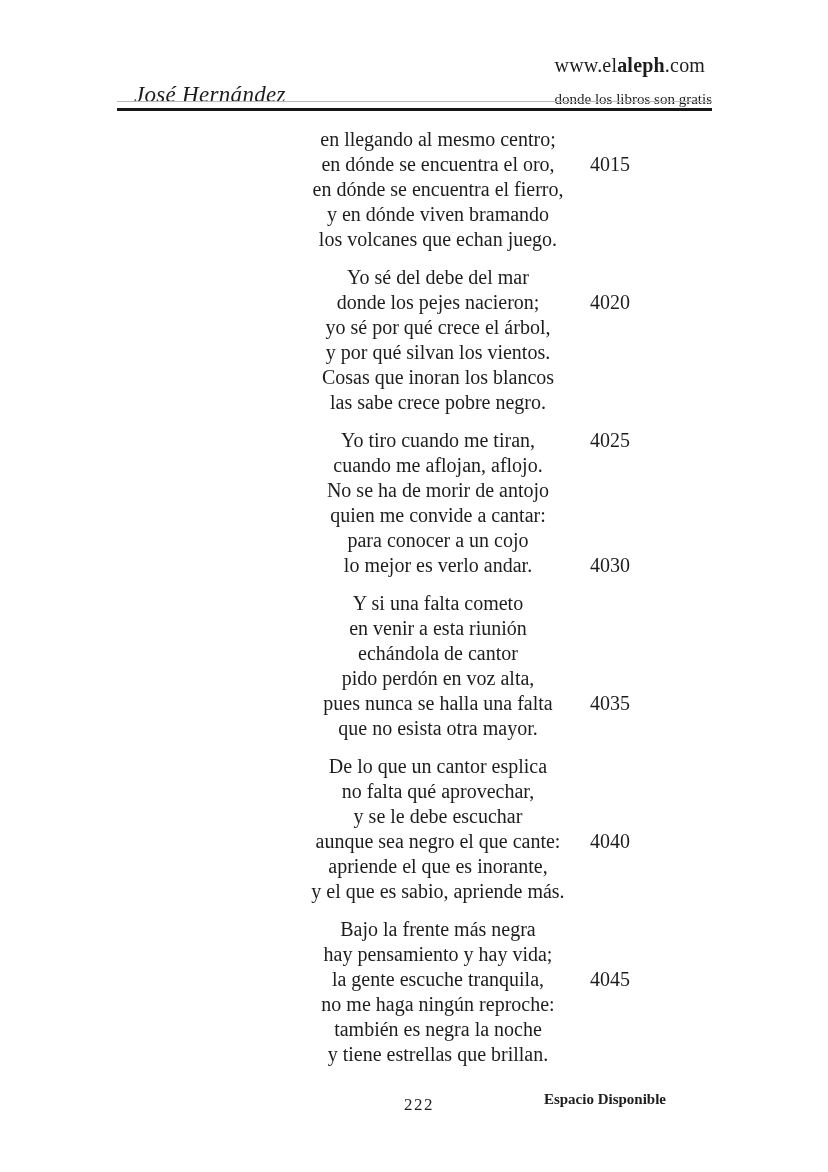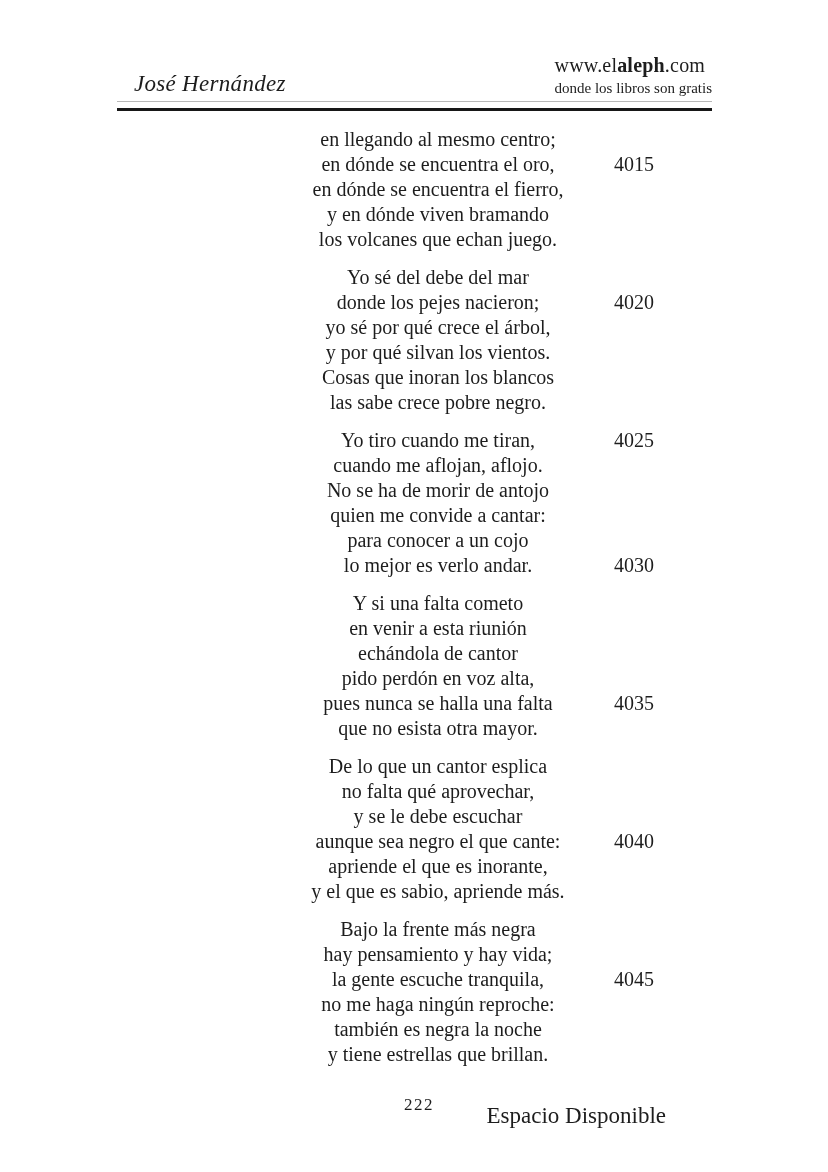--- a/index.html
+++ b/index.html
@@ -21,58 +21,59 @@
   }
   .author {
     font-style: italic;
     font-size: 23px;
     letter-spacing: 0.3px;
     padding-left: 16px;
   }
   .header-right { }
   .site { font-size: 20px; letter-spacing: 0.2px; }
   .site b { font-weight: bold; }
-  .tagline { font-size: 15px; margin-top: 3px; }
+  .tagline { font-size: 15px; margin-top: 14px; }
   .rule {
     position: absolute;
     left: 117px; top: 101px; width: 595px; height: 6px;
     border-top: 1px solid #b8b8b8;
     border-bottom: 3px solid #171717;
   }
   .poem {
     position: absolute;
     left: 138px; top: 127px; width: 600px;
   }
   .stanza { margin-bottom: 13px; }
   .line {
     position: relative;
     height: 25px; line-height: 25px;
     font-size: 20px;
     white-space: nowrap;
     text-align: center;
   }
   .line-number {
     position: absolute;
-    left: 476px; top: 0;
+    left: 452px; top: 0;
     font-size: 20px;
   }
   .footer {
     position: absolute;
     left: 0; top: 1091px; width: 824px; height: 32px;
   }
   .pagenum {
     position: absolute;
     left: 404px; top: 4px;
     font-size: 17px;
     letter-spacing: 1.5px;
   }
   .watermark {
     position: absolute;
-    right: 158px; top: 12px;
-    font-size: 23px;
+    right: 158px; top: 0;
+    font-size: 15px;
+    font-weight: bold;
   }
 </style>
 </head>
 <body>
 
 <div class="page">
 
   <div class="header">
     <div class="header-left">
       <span class="author">José Hernández</span>

